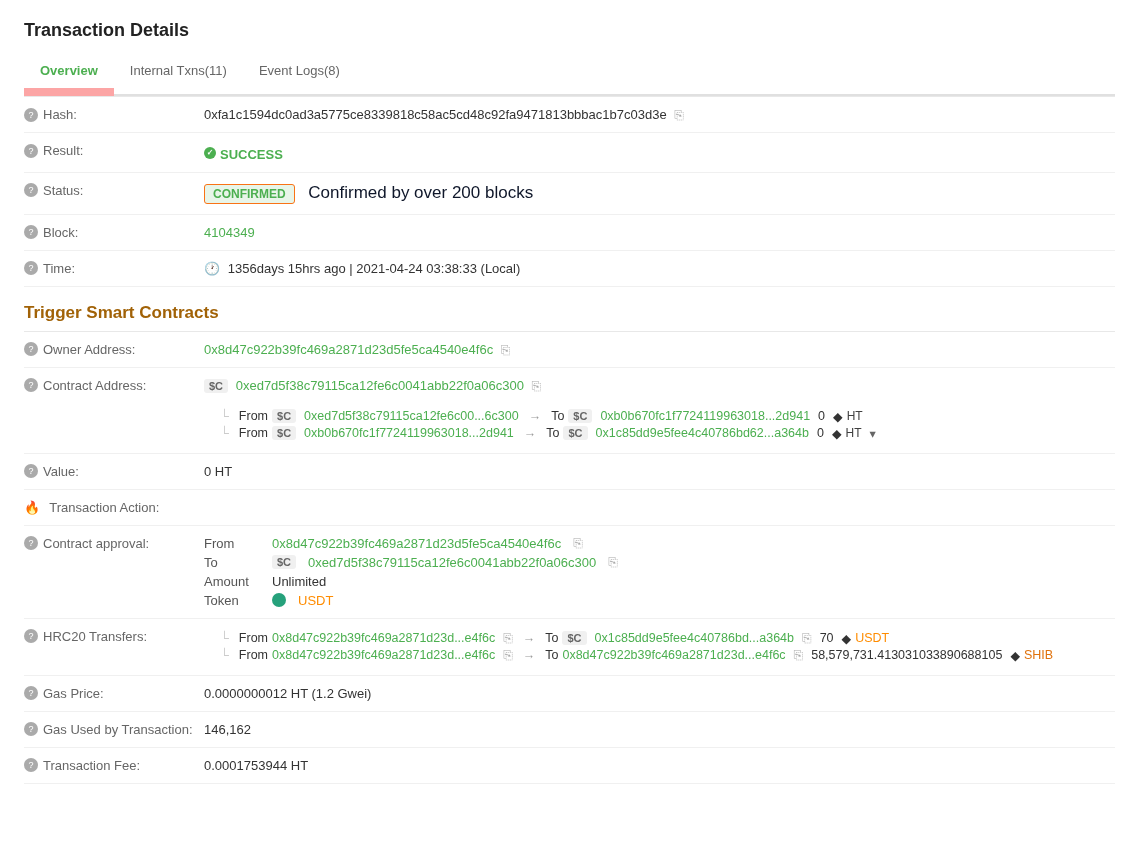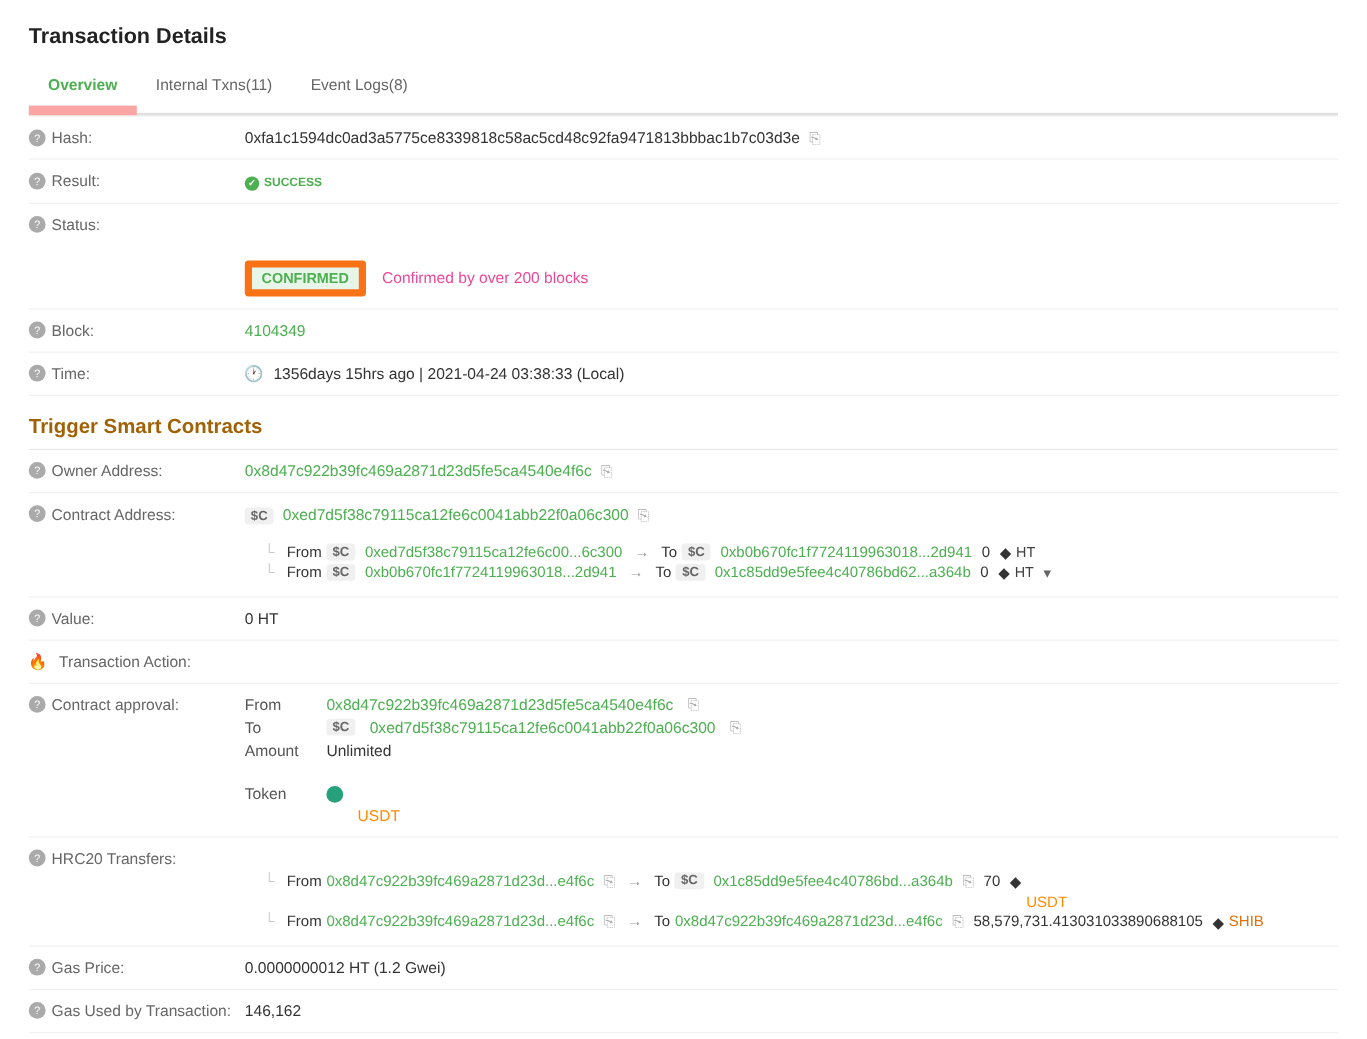--- a/index.html
+++ b/index.html
@@ -8,41 +8,41 @@
     h1 { font-size: 18px; font-weight: 600; color: #222; margin-bottom: 12px; }
     .tabs { display: flex; border-bottom: 2px solid #e0e0e0; margin-bottom: 0; }
     .tab { padding: 10px 16px; cursor: pointer; font-size: 13px; color: #666; border-bottom: 3px solid transparent; margin-bottom: -2px; }
     .tab.active { color: #4CAF50; border-bottom: 8px solid #fca5a5; font-weight: 600; }
     .section { border-top: 1px solid #e8e8e8; }
     .row { display: flex; align-items: flex-start; padding: 10px 0; border-bottom: 1px solid #f0f0f0; min-height: 36px; }
     .row-label { display: flex; align-items: center; gap: 5px; min-width: 180px; color: #666; font-size: 13px; flex-shrink: 0; }
     .row-label .help-icon { width: 14px; height: 14px; border-radius: 50%; background: #aaa; color: white; font-size: 9px; display: inline-flex; align-items: center; justify-content: center; cursor: pointer; flex-shrink: 0; }
     .row-value { flex: 1; color: #333; font-size: 13px; word-break: break-all; }
     .green-link { color: #4CAF50; text-decoration: none; }
-    .success-badge { display: inline-flex; align-items: flex-start; gap: 4px; color: #4CAF50; font-weight: 600; font-size: 10px; }
+    .success-badge { display: inline-flex; align-items: flex-start; gap: 4px; color: #4CAF50; font-weight: 600; font-size: 13px; }
     .success-dot { width: 12px; height: 12px; border-radius: 50%; background: #4CAF50; display: inline-flex; align-items: center; justify-content: center; }
     .success-dot::after { content: '✓'; color: white; font-size: 8px; }
-    .confirmed-badge { background: #e8f5e9; color: #4CAF50; border: 6px solid #f97316; padding: 2px 8px; border-radius: 3px; font-size: 12px; font-weight: 600; display: inline-block; margin-top: 37px; }
-    .confirmed-text { color: #ec4899; font-size: 13px; margin-left: 10px; }
+    .confirmed-badge { background: #e8f5e9; color: #4CAF50; border: 1px solid #f97316; padding: 2px 8px; border-radius: 3px; font-size: 12px; font-weight: 600; display: inline-block; }
+    .confirmed-text { color: #0f172a; font-size: 17px; margin-left: 10px; }
     .copy-icon { display: inline-flex; cursor: pointer; color: #aaa; margin-left: 4px; font-size: 12px; }
     .clock-icon { color: #666; margin-right: 4px; }
     .sub-section-title { font-size: 17px; font-weight: 600; color: #a16207; padding: 16px 0 8px 0; }
     .sc-badge { background: #f0f0f0; color: #666; border-radius: 3px; padding: 1px 5px; font-size: 11px; font-weight: 600; margin-right: 4px; display: inline-block; }
     .arrow { color: #999; margin: 0 6px; }
     .transfer-row { display: flex; align-items: center; gap: 4px; flex-wrap: wrap; margin: 2px 0; font-size: 12.5px; }
     .transfer-indent { padding-left: 16px; }
     .pipe-char { color: #ccc; margin-right: 6px; }
     .ht-text { color: #404040; font-size: 12px; }
     .dropdown-icon { color: #666; cursor: pointer; margin-left: 4px; }
     .contract-approval-block { display: flex; flex-direction: column; gap: 4px; }
     .ca-row { display: flex; align-items: center; gap: 8px; }
     .ca-label { min-width: 60px; color: #555; font-size: 13px; }
     .amount-text { font-size: 13px; color: #333; }
     .token-icon { width: 14px; height: 14px; border-radius: 50%; background: #26a17b; display: inline-block; margin-right: 4px; }
-    .orange-link { color: #ff8c00; text-decoration: none; margin-top: 35px; }
+    .orange-link { color: #ff8c00; text-decoration: none; }
     .shib-link { color: #e0720c; text-decoration: none; }
     .hrc-row { display: flex; align-items: center; gap: 4px; flex-wrap: wrap; margin: 2px 0; font-size: 12.5px; }
     .quantity-text { color: #333; font-size: 12.5px; margin: 0 4px; }
     .fire-icon { color: #ff6600; margin-right: 4px; }
   </style>
 </head>
 <body>
 
 <div class="container">
   <h1>Transaction Details</h1>

